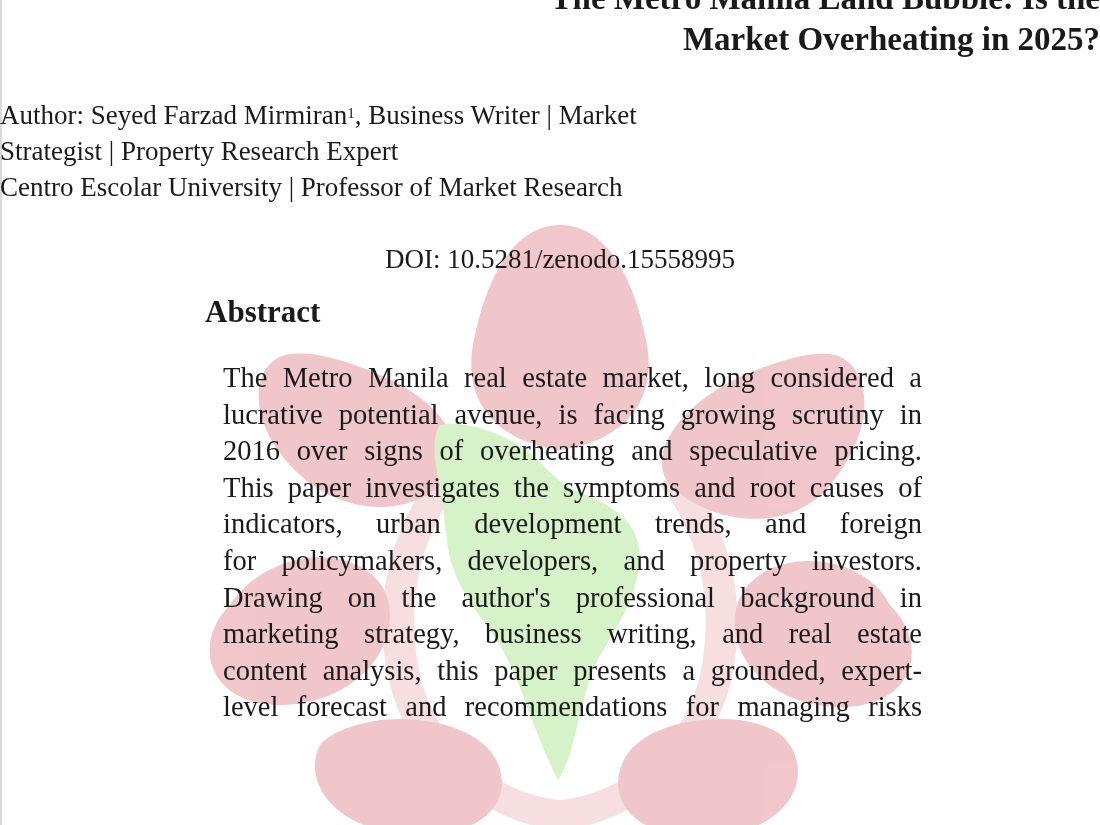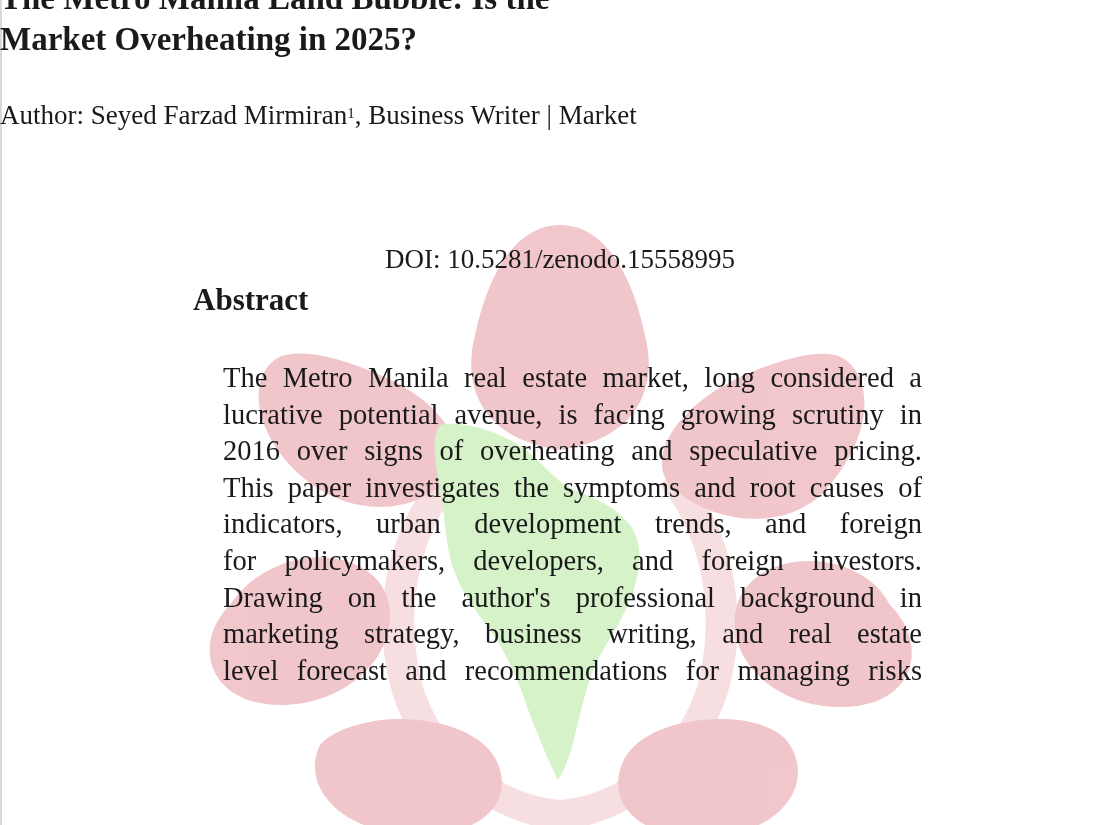--- a/index.html
+++ b/index.html
@@ -36,21 +36,21 @@
       top: 225px;
       width: 740px;
       height: 640px;
       z-index: 0;
       pointer-events: none;
     }
     .title {
       position: absolute;
       left: 0;
       width: 1100px;
-      text-align: left;
+      text-align: right;
       font-weight: bold;
       font-size: 33px;
       line-height: 40px;
       z-index: 1;
       margin: 0;
     }
     .title-line-1 { top: -22px; }
     .title-line-2 { top: 19px; }
     .author-block {
       position: absolute;
@@ -78,21 +78,21 @@
       line-height: 36px;
       z-index: 1;
     }
     .abstract-heading {
       position: absolute;
       left: 193px;
       top: 281px;
       font-weight: bold;
       font-size: 31px;
       line-height: 38px;
-      margin: 0;
+      margin: 12px;
       z-index: 1;
     }
     .abstract-body {
       position: absolute;
       left: 193px;
       top: 360px;
       width: 729px;
       font-size: 28.5px;
       line-height: 36.6px;
       text-align: justify;
@@ -137,31 +137,34 @@
     <path fill="#d6f2c8" d="M250 200 C 270 195, 300 205, 320 215 C 345 228, 360 250, 375 260 C 395 272, 420 275, 440 300 C 455 320, 450 350, 440 375 C 430 400, 415 420, 405 440 C 395 465, 390 490, 385 510 C 380 530, 375 545, 368 555 C 360 540, 350 515, 340 490 C 330 460, 318 430, 300 405 C 285 385, 270 365, 262 340 C 255 315, 255 290, 250 265 C 246 240, 240 215, 250 200 Z"></path>
   </svg>
 
   <h1 class="title title-line-1">The Metro Manila Land Bubble: Is the</h1>
   <h1 class="title title-line-2">Market Overheating in 2025?</h1>
 
   <div class="author-block">
     <div>
       <span>Author: </span><span>Seyed Farzad Mirmiran</span><sup>1</sup><span>, Business Writer | Market</span>
     </div>
+    <div>Strategist | Property Research Expert</div>
+    <div>Centro Escolar University | Professor of Market Research</div>
   </div>
 
   <div class="doi">DOI: 10.5281/zenodo.15558995</div>
 
   <h2 class="abstract-heading">Abstract</h2>
 
   <div class="abstract-body">
     <span class="line">The Metro Manila real estate market, long considered a</span>
     <span class="line">lucrative potential avenue, is facing growing scrutiny in</span>
     <span class="line">2016 over signs of overheating and speculative pricing.</span>
     <span class="line">This paper investigates the symptoms and root causes of</span>
     <span class="line">indicators, urban development trends, and foreign</span>
-    <span class="line">for policymakers, developers, and foreign investors.</span>
+    <span class="line">for policymakers, developers, and property investors.</span>
     <span class="line">Drawing on the author's professional background in</span>
     <span class="line">marketing strategy, business writing, and real estate</span>
+    <span class="line">content analysis, this paper presents a grounded, expert-</span>
     <span class="line">level forecast and recommendations for managing risks</span>
   </div>
 
 </div>
 
 </body></html>

